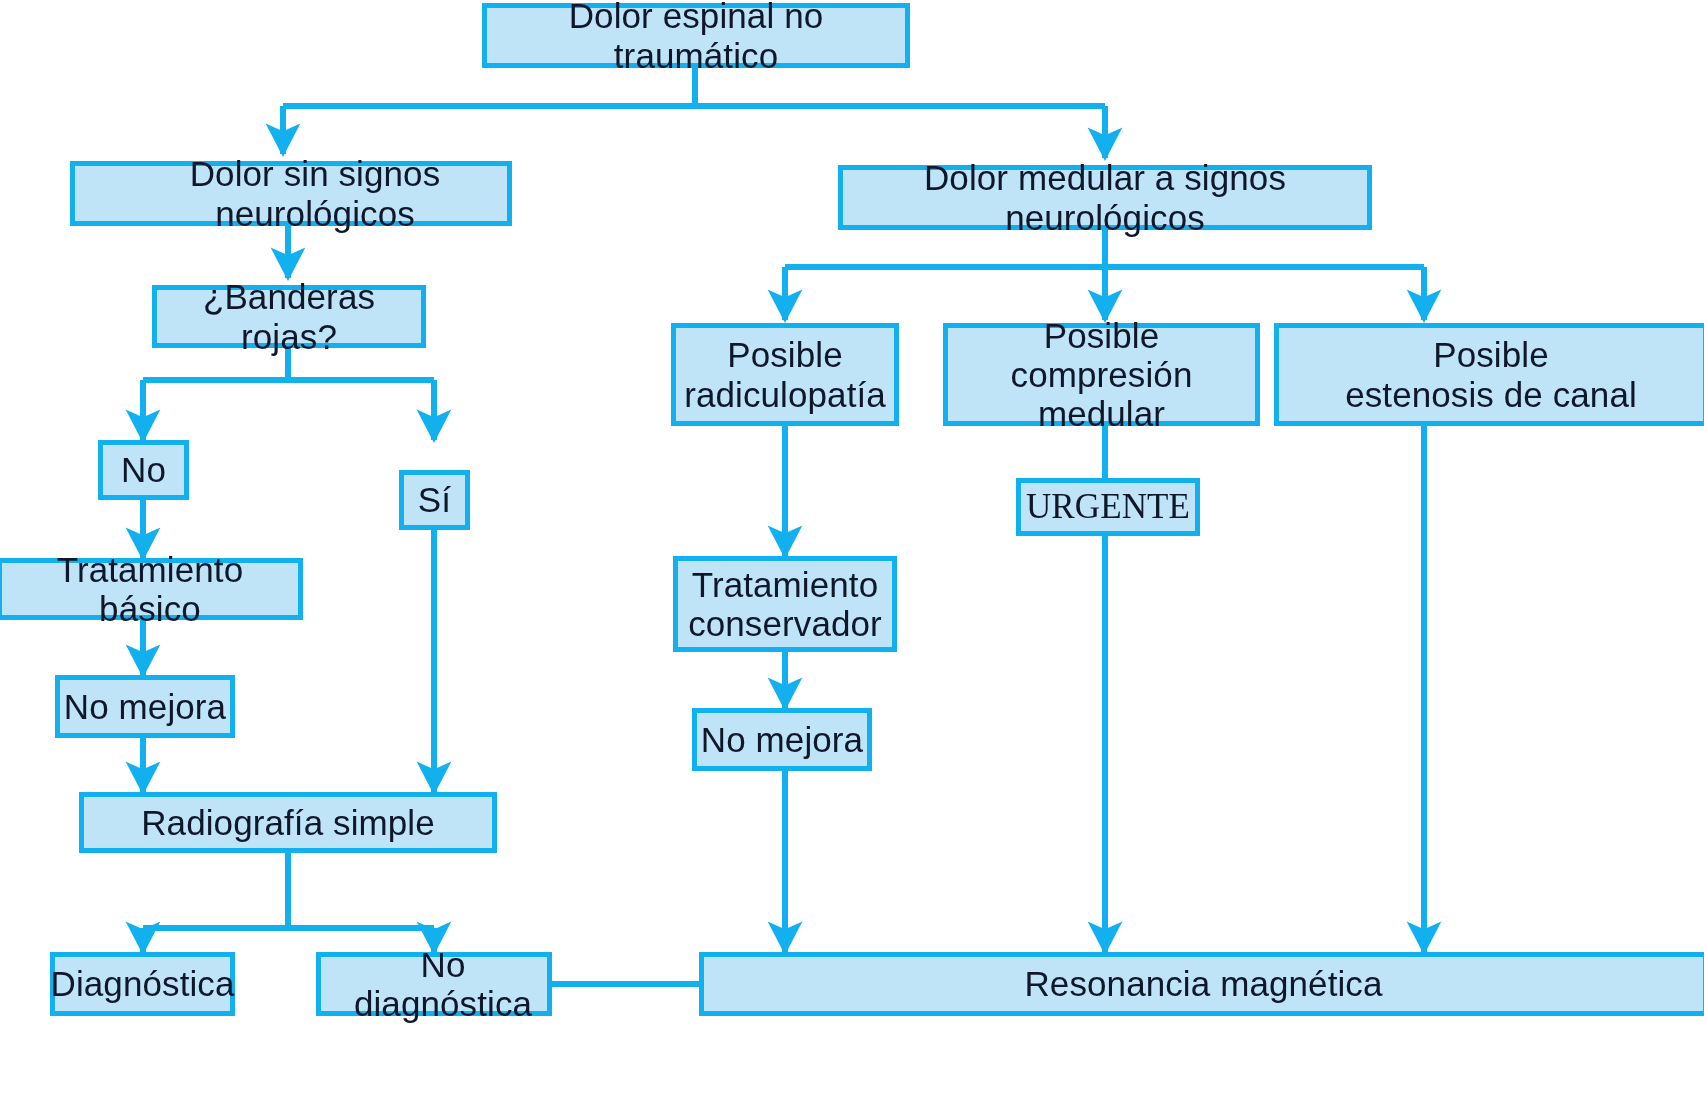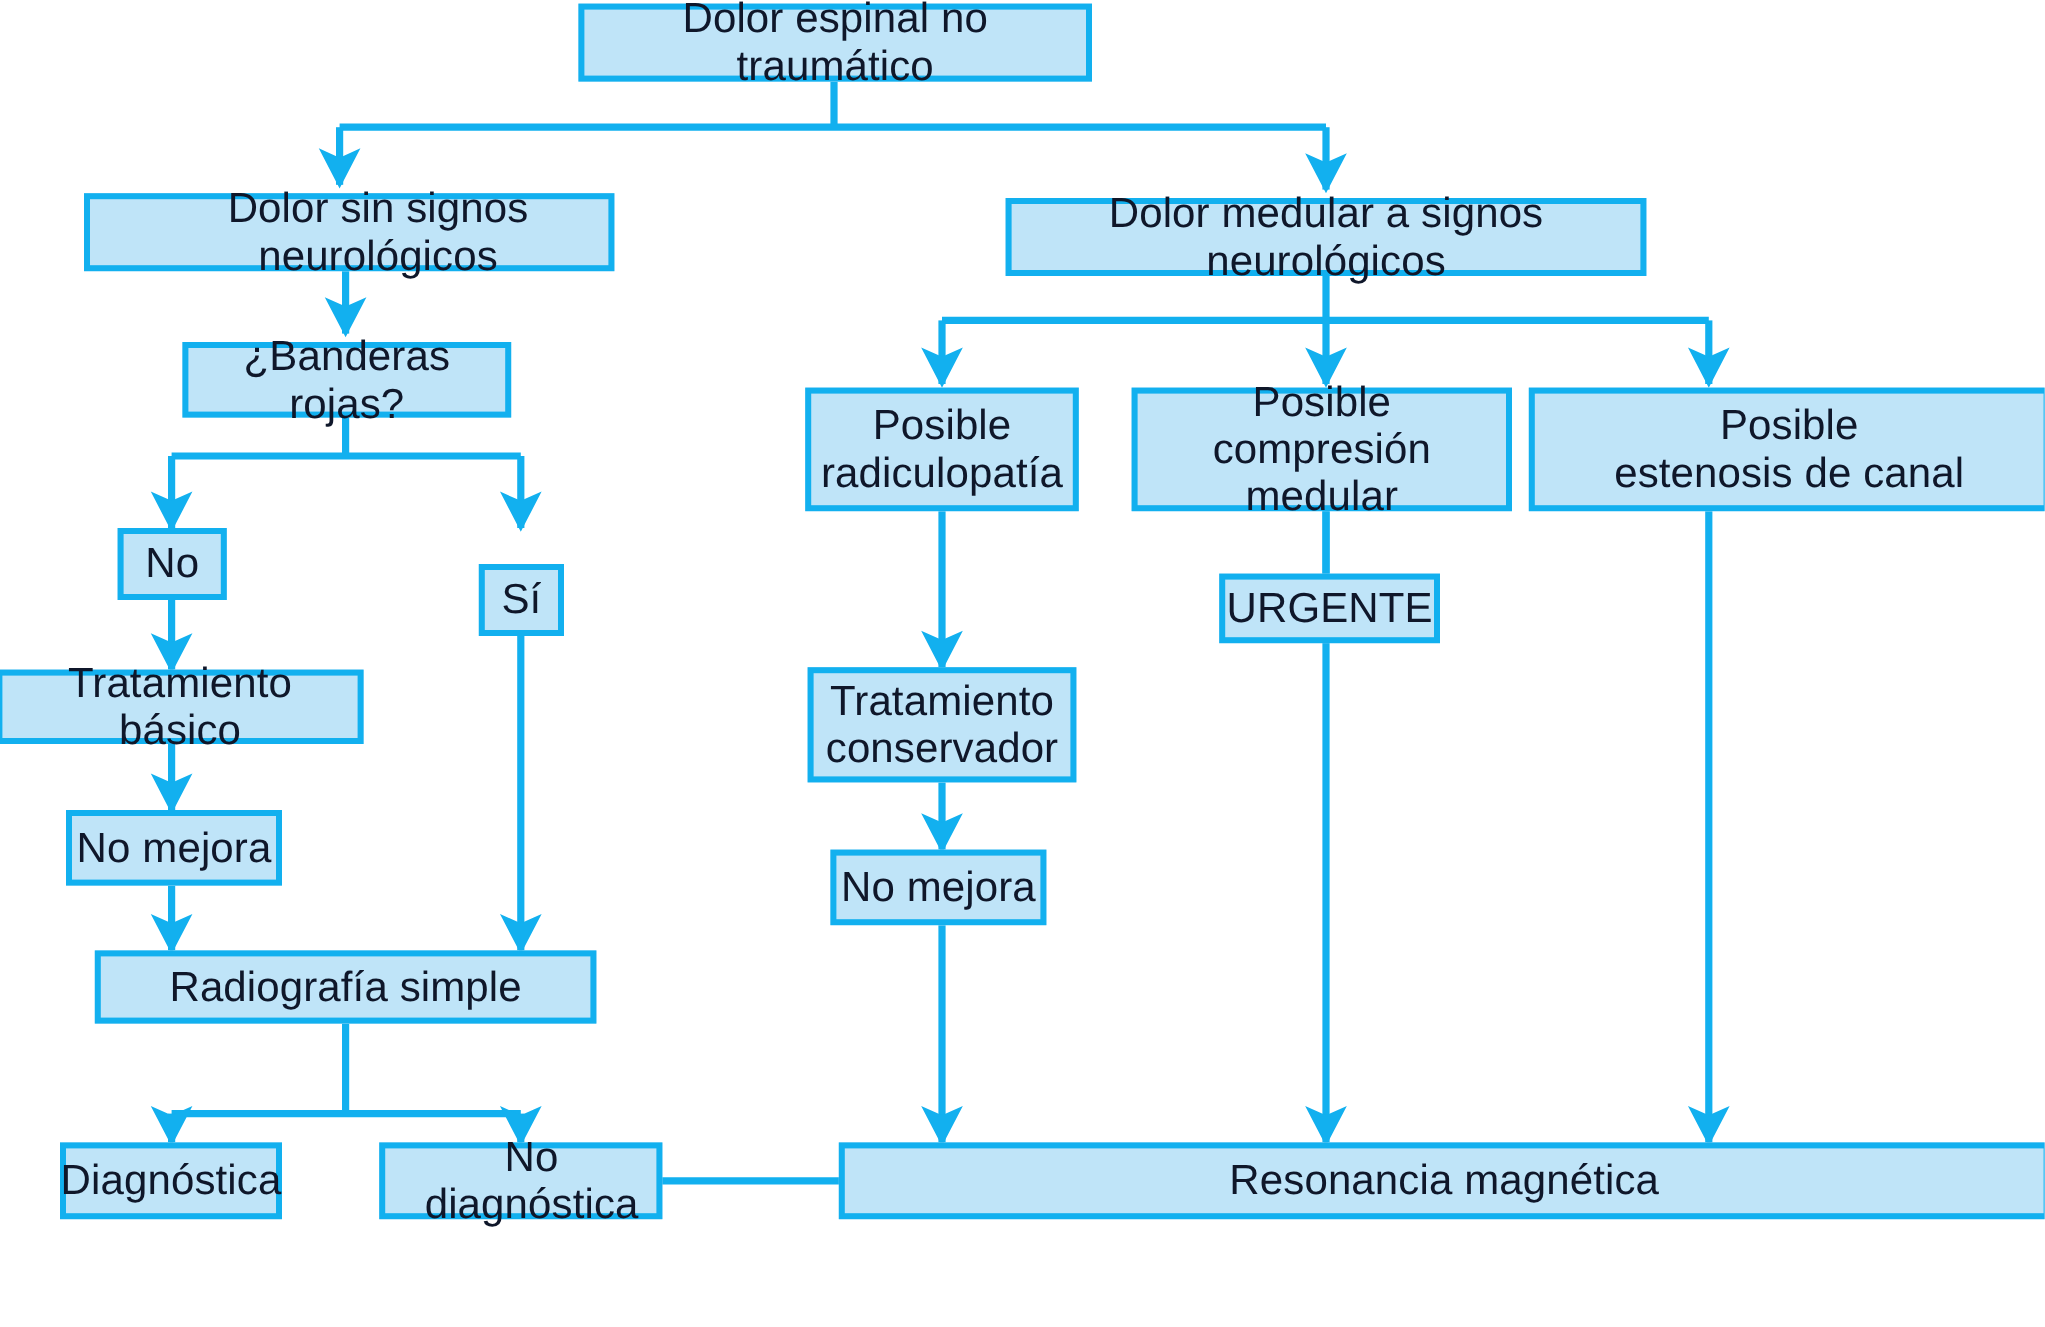--- a/index.html
+++ b/index.html
@@ -124,21 +124,21 @@
 
   <div class="node two-line" style="left:671px; top:323px; width:228px; height:103px;">Posible
 radiculopatía</div>
 
   <div class="node two-line" style="left:943px; top:323px; width:317px; height:103px;">Posible
 compresión medular</div>
 
   <div class="node two-line" style="left:1274px; top:323px; width:434px; height:103px;">Posible
 estenosis de canal</div>
 
-  <div class="node" style="left:1016px; top:478px; width:184px; height:58px;">URGENTE</div>
+  <div class="node" style="left:1016px; top:478px; width:184px; height:58px;font-family:Liberation Serif, serif;">URGENTE</div>
 
   <div class="node two-line" style="left:673px; top:556px; width:224px; height:96px;">Tratamiento
 conservador</div>
 
   <div class="node" style="left:692px; top:708px; width:180px; height:63px;">No mejora</div>
 
   <div class="node" style="left:699px; top:952px; width:1009px; height:64px;">Resonancia magnética</div>
 
 </div>
 

